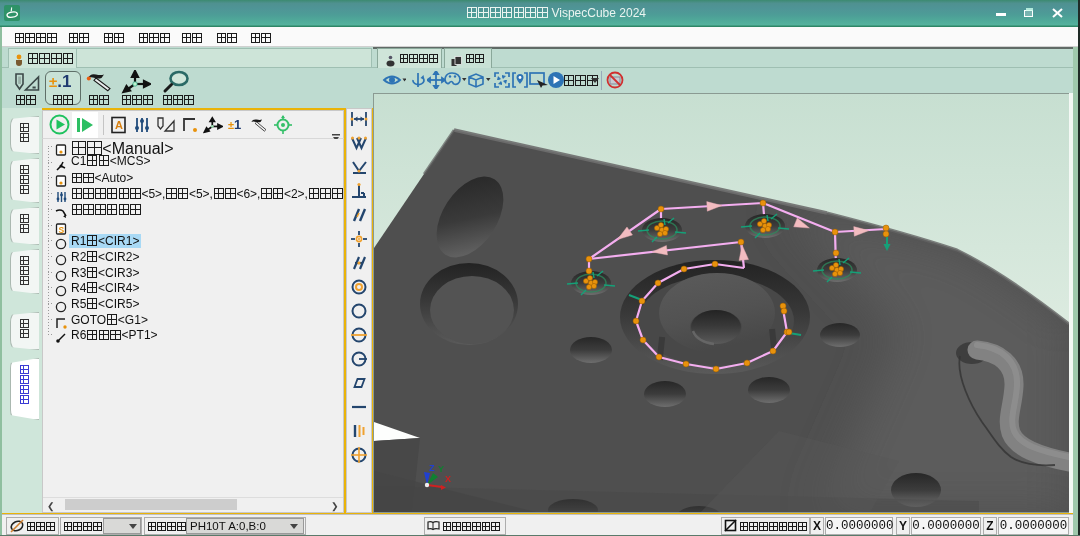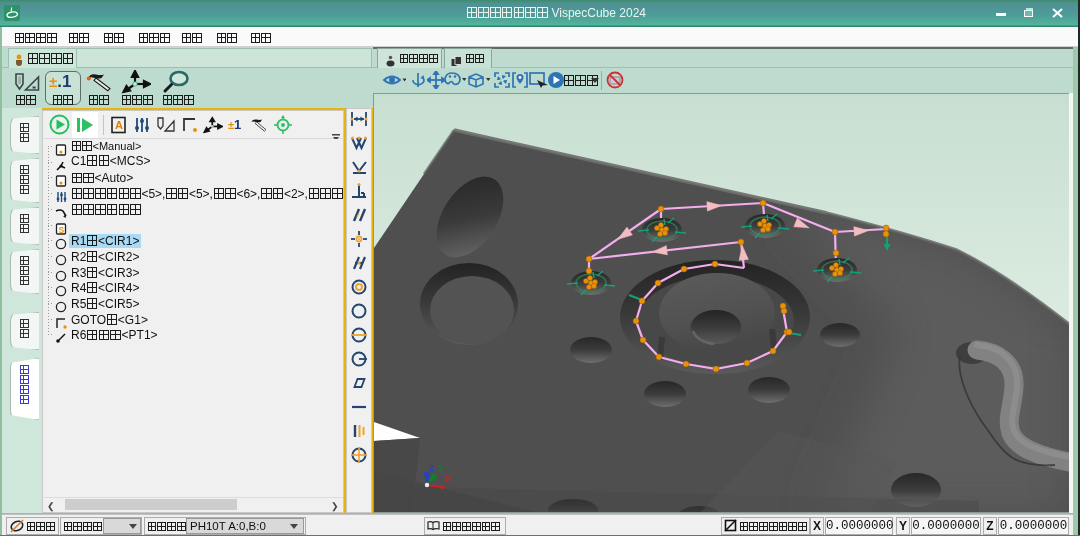--- a/index.html
+++ b/index.html
@@ -207,21 +207,21 @@
           <path d="M2 4 L8 4 L5 8 Z" fill="#444"></path>
         </svg></div>
     </div>
 <div class="ab" style="left:42px;top:139px;width:302px;height:374px;background:#f0f0f0;border:1px solid #c8c8c8;border-top:none;overflow:hidden">
       <div class="ab" style="left:5px;top:9px;width:1px;height:189px;background-image:linear-gradient(#999 1px,transparent 1px);background-size:1px 3px"></div>
       <div class="ab" style="left:5px;top:7px;width:6px;height:1px;background-image:linear-gradient(90deg,#999 1px,transparent 1px);background-size:3px 1px"></div>
       <div class="ab" style="left:12px;top:3px"><svg width="12" height="12">
           <rect x="1.5" y="1" width="9" height="10" rx="1" fill="#fff" stroke="#222" stroke-width="1.3"></rect>
           <circle cx="6" cy="8" r="1.6" fill="#e8920c"></circle>
         </svg></div>
-      <div class="ab" style="left:26px;top:1px;font-size:11px;color:#111;white-space:nowrap;padding:0 2px"><i class="g"></i><i class="g"></i>&lt;Manual&gt;</div>
+      <div class="ab" style="left:26px;top:1px;font-size:16px;color:#111;white-space:nowrap;padding:0 2px"><i class="g"></i><i class="g"></i>&lt;Manual&gt;</div>
       <div class="ab" style="left:5px;top:22.7px;width:6px;height:1px;background-image:linear-gradient(90deg,#999 1px,transparent 1px);background-size:3px 1px"></div>
       <div class="ab" style="left:12px;top:18.7px"><svg width="12" height="12">
           <path d="M2 10 L6 6 L10 8" fill="none" stroke="#111" stroke-width="1.6"></path>
           <circle cx="6" cy="6" r="1.5" fill="#111"></circle>
           <path d="M6 6 L8 2" stroke="#111" stroke-width="1.6"></path>
         </svg></div>
       <div class="ab" style="left:26px;top:15px;font-size:12px;color:#111;white-space:nowrap;padding:0 2px">C1<i class="g"></i><i class="g"></i>&lt;MCS&gt;</div>
       <div class="ab" style="left:5px;top:38.4px;width:6px;height:1px;background-image:linear-gradient(90deg,#999 1px,transparent 1px);background-size:3px 1px"></div>
       <div class="ab" style="left:12px;top:34.4px"><svg width="12" height="12">
           <rect x="1.5" y="1" width="9" height="10" rx="1" fill="#fff" stroke="#222" stroke-width="1.3"></rect>

